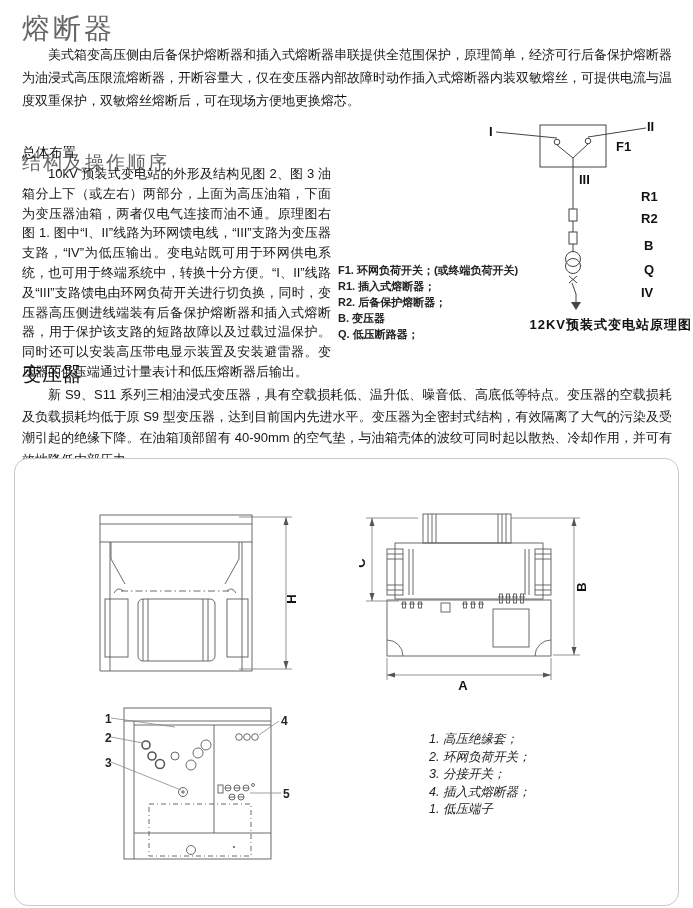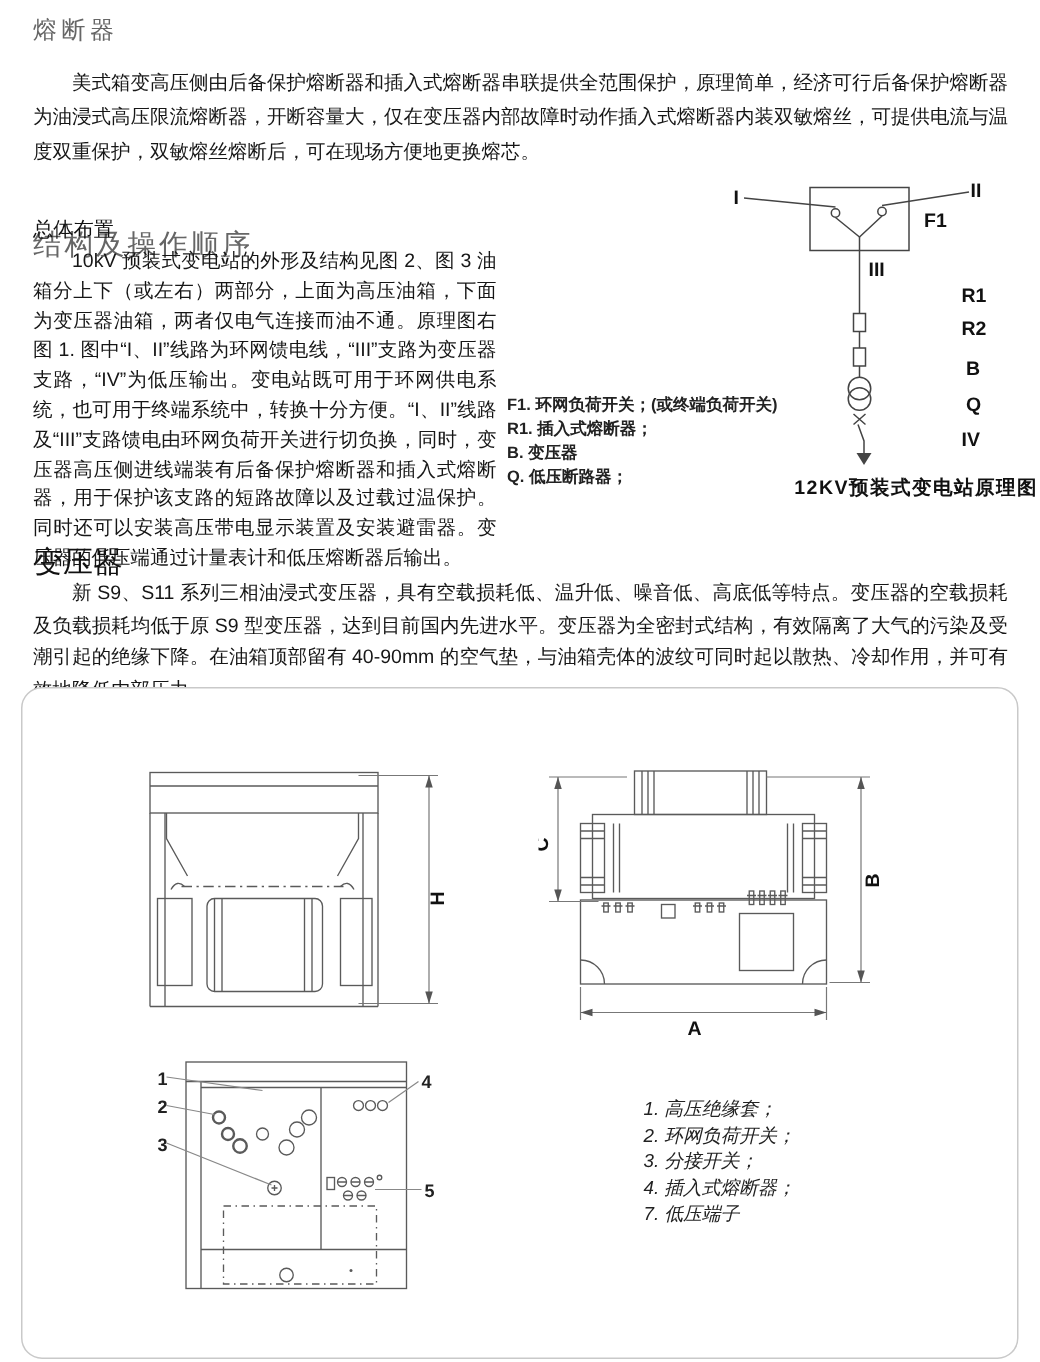--- a/index.html
+++ b/index.html
@@ -5,21 +5,21 @@
   html,body{margin:0;padding:0;}
   body{
     width:693px;height:908px;background:#ffffff;
     font-family:"Liberation Sans", sans-serif;
     -webkit-font-smoothing:antialiased;
   }
   .page{position:relative;width:693px;height:908px;background:#fff;overflow:hidden;}
   .abs{position:absolute;}
 
   .h-gray{color:#666;font-weight:400;letter-spacing:3px;}
-  #h-fuse{left:22px;top:10px;font-size:16px;text-align:right;}
+  #h-fuse{left:22px;top:10px;font-size:28px;text-align:right;}
   #h-structure{left:22px;top:107px;font-size:19px;letter-spacing:2px;margin-top:43px;}
 
   .para{color:#161616;font-size:13px;text-align:justify;text-indent:2em;}
   #p-fuse{left:22px;top:43px;width:650px;line-height:23px;}
   #h-layout{left:22px;top:144px;font-size:13.5px;font-weight:normal;color:#111;}
   #p-structure{left:22px;top:164px;width:309px;line-height:19.8px;}
   #h-transformer{left:22px;top:361px;font-size:20px;font-weight:normal;color:#111;}
   #p-transformer{left:22px;top:384px;width:650px;line-height:21.5px;}
 
   #diagram-area{left:336px;top:112px;width:356px;height:232px;}
@@ -81,20 +81,21 @@
       <text class="circ-label" x="243" y="72">III</text>
       <text class="circ-label" x="305" y="89">R1</text>
       <text class="circ-label" x="305" y="111">R2</text>
       <text class="circ-label" x="308" y="138">B</text>
       <text class="circ-label" x="308" y="162">Q</text>
       <text class="circ-label" x="305" y="185">IV</text>
     </svg>
     <div id="circuit-legend">
       <div>F1. 环网负荷开关；(或终端负荷开关)</div>
       <div>R1. 插入式熔断器；</div>
+      <div>R2. 后备保护熔断器；</div>
       <div>B. 变压器</div>
       <div>Q. 低压断路器；</div>
     </div>
     <div id="circuit-caption">12KV预装式变电站原理图</div>
   </div>
 
   <div class="abs" id="h-transformer">变压器</div>
   <div class="abs para" id="p-transformer">新 S9、S11 系列三相油浸式变压器，具有空载损耗低、温升低、噪音低、高底低等特点。变压器的空载损耗及负载损耗均低于原 S9 型变压器，达到目前国内先进水平。变压器为全密封式结构，有效隔离了大气的污染及受潮引起的绝缘下降。在油箱顶部留有 40-90mm 的空气垫，与油箱壳体的波纹可同时起以散热、冷却作用，并可有效地降低内部压力。</div>
 
   <div class="abs" id="figure-box">
@@ -254,17 +255,17 @@
       <text class="callout-num" x="4" y="66">3</text>
       <text class="callout-num" x="180" y="24">4</text>
       <text class="callout-num" x="182" y="97">5</text>
     </svg>
 
     <div id="parts-list">
       <div>1. 高压绝缘套；</div>
       <div>2. 环网负荷开关；</div>
       <div>3. 分接开关；</div>
       <div>4. 插入式熔断器；</div>
-      <div>7. 低压端子</div>
+      <div>1. 低压端子</div>
     </div>
   </div>
 
 </div>
 
 </body></html>

